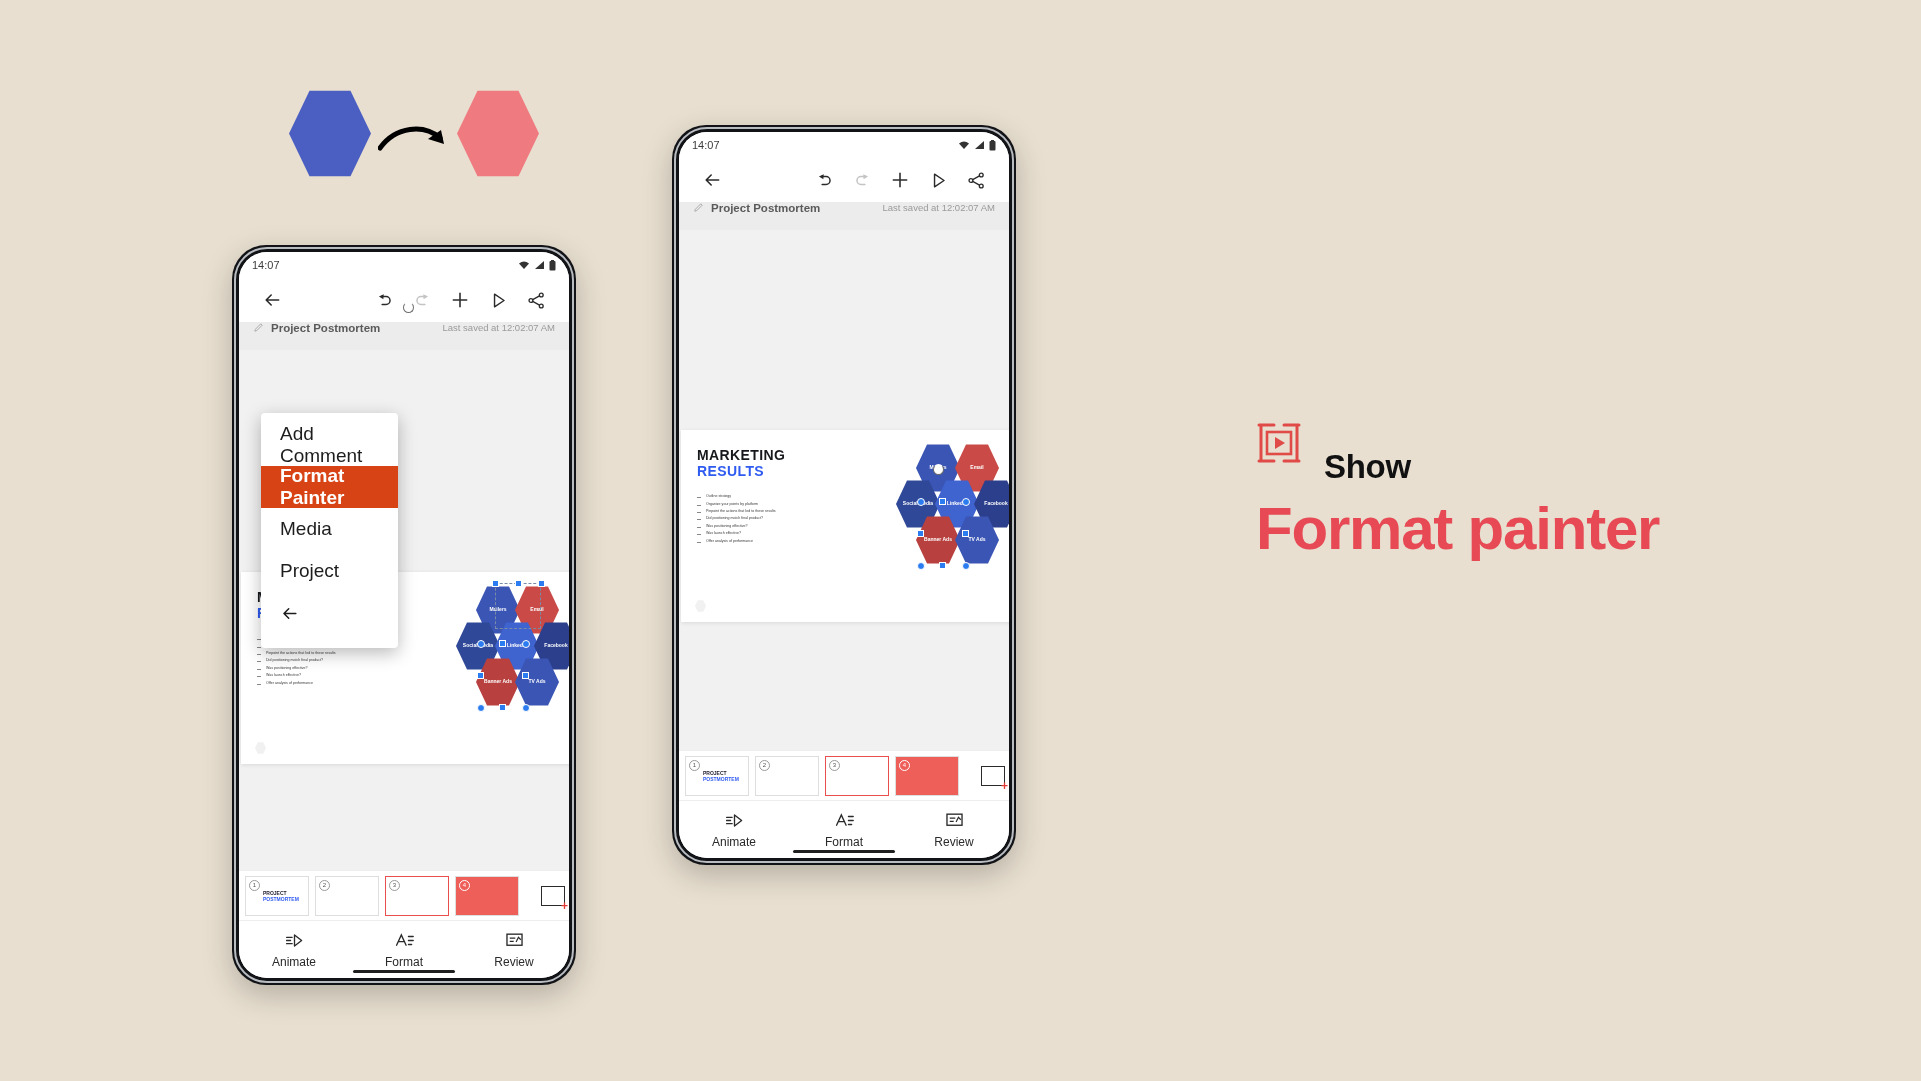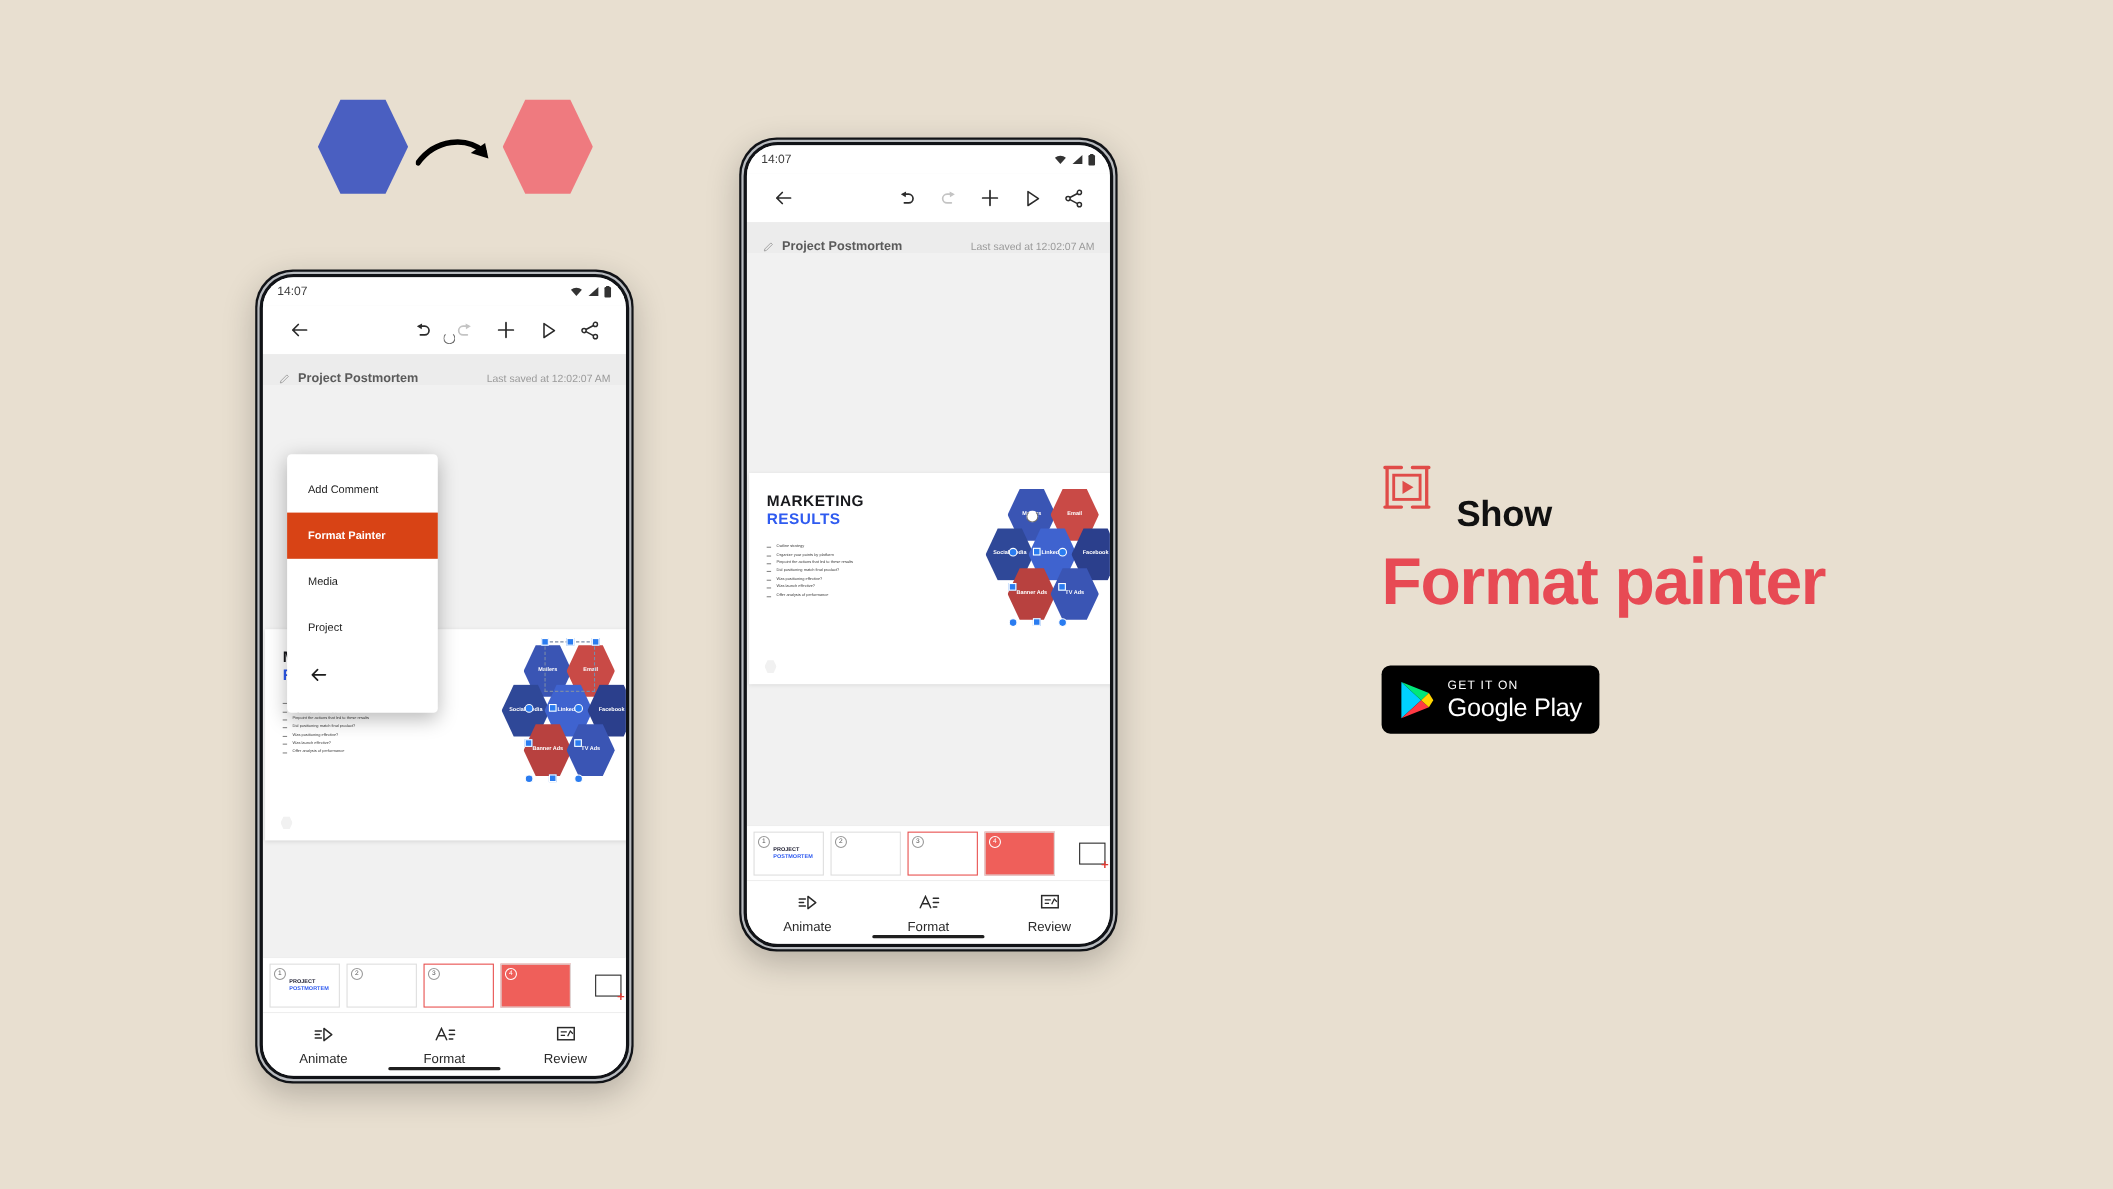--- a/index.html
+++ b/index.html
@@ -49,21 +49,21 @@
 
   .toolbar {
     height: 44px; background: #fff; flex: 0 0 auto;
     display: flex; align-items: center; padding: 0 14px; gap: 0;
   }
   .tb-spacer { flex: 1 1 auto; }
   .tb-btn { width: 38px; height: 38px; display: flex; align-items: center; justify-content: center; }
 
   .titlerow {
     height: 28px; background: #ececec; flex: 0 0 auto;
-    display: flex; align-items: flex-end; padding: 0 14px; gap: 7px;
+    display: flex; align-items: flex-start; padding: 0 14px; gap: 7px;
   }
   .doc-title { font-size: 11.5px; color: #5a5a5a; font-weight: 600; }
   .saved { margin-left: auto; font-size: 9.5px; color: #9a9a9a; }
 
   .canvas { flex: 1 1 auto; position: relative; background: #f1f1f1; }
 
   
   .slide {
     position: absolute; left: 2px; width: 340px; background: #fff;
     box-shadow: 0 1px 4px rgba(0,0,0,.10);
@@ -151,21 +151,21 @@
   }
 
   
   .ctxmenu {
     position: absolute; left: 22px; top: 63px; width: 137px;
     background: #fff; border-radius: 4px; box-shadow: 0 5px 18px rgba(0,0,0,.28);
     padding: 11px 0 14px; z-index: 30;
   }
   .ctxitem {
     height: 42px; display: flex; align-items: center; padding: 0 19px;
-    font-size: 10px; color: #1d1d1d;
+    font-size: 19px; color: #1d1d1d;
   }
   .ctxitem.hl { background: #d84315; color: #fff; font-weight: 600; margin: 0 0 0 0; }
   .ctxback { height: 42px; display: flex; align-items: center; padding: 0 19px; }
 
   
   #brand-row { position: absolute; left: 1256px; top: 400px; display: flex; align-items: center; gap: 22px; }
   #brand-name { font-size: 33px; font-weight: 700; color: #111; letter-spacing: -.3px; margin-top: 48px; }
   #headline {
     position: absolute; left: 1256px; top: 494px;
     font-size: 60px; font-weight: 700; color: #e74a54; letter-spacing: -1.2px;
@@ -525,26 +525,14 @@
     <svg width="46" height="42" viewBox="0 0 46 42">
       <path d="M3 3 H18 M28 3 H43 M3 39 H18 M28 39 H43 M5 3 V39 M41 3 V39" stroke="#e04b48" stroke-width="3" stroke-linecap="round" fill="none"></path>
       <rect x="11" y="10" width="24" height="22" stroke="#e04b48" stroke-width="2.6" fill="none"></rect>
       <path d="M19 15 L29 21 L19 27 Z" fill="#e04b48"></path>
     </svg>
     <span id="brand-name">Show</span>
   </div>
 
   <div id="headline">Format painter</div>
 
-  <div id="gplay">
-    <svg width="33" height="37" viewBox="0 0 33 37">
-      <path d="M2 2 L20 18.5 L2 35 Z" fill="#00d0ff"></path>
-      <path d="M2 2 L20 18.5 L27 12 Z" fill="#00e77a"></path>
-      <path d="M2 35 L20 18.5 L27 25 Z" fill="#ff3a44"></path>
-      <path d="M27 12 L31 18.5 L27 25 L20 18.5 Z" fill="#ffd400"></path>
-    </svg>
-    <div class="txt">
-      <div class="t1">GET IT ON</div>
-      <div class="t2">Google Play</div>
-    </div>
-  </div>
 
 </div>
 
 </body></html>

